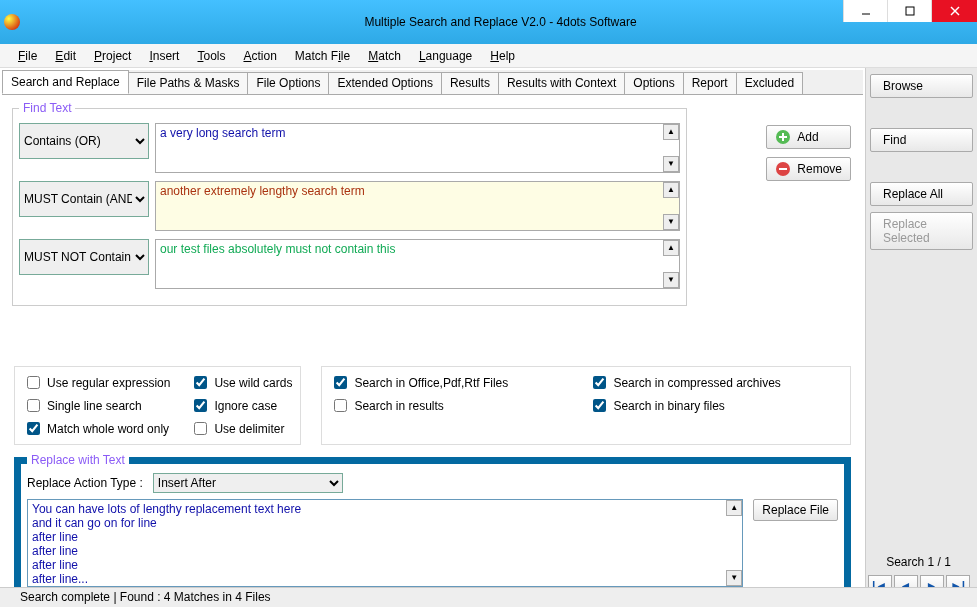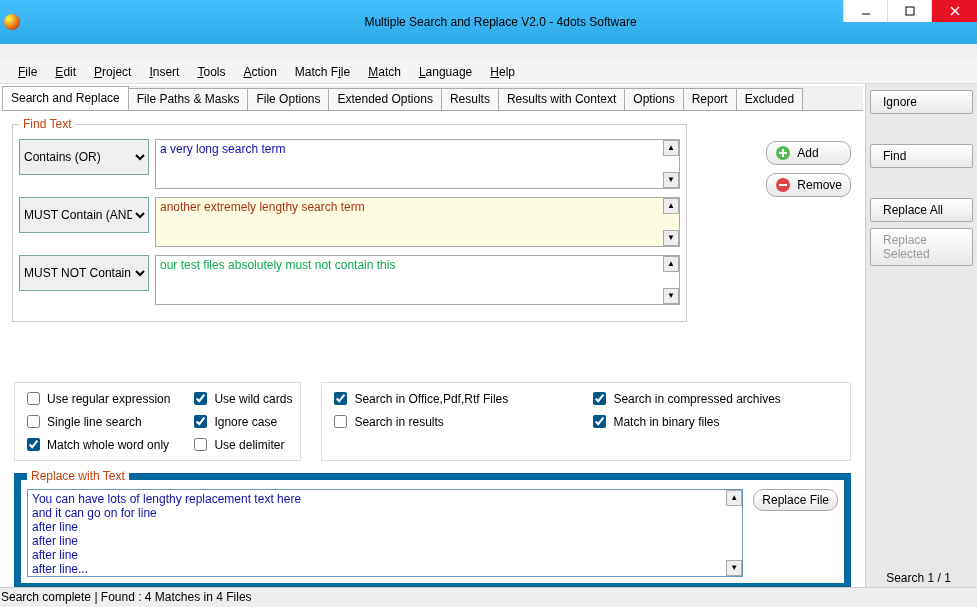--- a/index.html
+++ b/index.html
@@ -8,52 +8,52 @@
 
 .titlebar { height: 44px; background: linear-gradient(#44c0ff, #2ea9e6); display: flex; align-items: center; padding: 0 4px; color: #000; position: relative; }
 .titlebar .app-icon { width: 16px; height: 16px; background: radial-gradient(circle at 30% 30%, #ff4, #c00); border-radius: 50%; margin-right: 8px; }
 .titlebar .title { flex: 1; text-align: center; font-size: 12px; }
 .win-btns { display: flex; position: absolute; right: 0; top: 0; height: 22px; }
 .win-btn { width: 44px; display: flex; align-items: center; justify-content: center; background: #fff; border-left: 1px solid #ddd; }
 .win-btn.close { background: #e81123; color: #fff; width: 46px; }
 .win-btn svg { width: 10px; height: 10px; }
 
 
-.menubar { height: 24px; background: #f5f5f5; display: flex; align-items: center; padding: 0 10px; gap: 2px; border-bottom: 1px solid #ddd; margin-top: 16px; }
+.menubar { height: 24px; background: #f5f5f5; display: flex; align-items: center; padding: 0 10px; gap: 2px; border-bottom: 1px solid #ddd; }
 .menu-item { padding: 2px 8px; }
 .menu-item u { text-decoration: underline; }
 
 
 .app-body { display: flex; height: calc(607px - 28px - 24px - 20px); }
 .main-panel { flex: 1; background: #fff; padding: 2px 2px 4px 2px; position: relative; }
 .side-panel { width: 112px; background: #e8e8e8; padding: 6px 4px; border-left: 1px solid #ccc; display: flex; flex-direction: column; gap: 30px; }
 
 
 .tabs { display: flex; background: #f0f0f0; border-bottom: 1px solid #aaa; }
 .tab { padding: 3px 8px; border: 1px solid #aaa; border-bottom: none; background: #f7f7f7; margin-right: -1px; margin-top: 2px; }
 .tab.active { background: #fff; border-bottom: 1px solid #fff; position: relative; z-index: 1; margin-top: 0; padding-top: 4px; padding-bottom: 4px; }
 
 .tab-content { padding: 6px; border: none; height: calc(100% - 24px); position: relative; }
 
 
 fieldset.find-text { border: 1px solid #ccc; margin: 0 170px 4px 4px; padding: 8px 6px; position: relative; }
-fieldset legend { padding: 0 4px; color: #c2410c; }
+fieldset legend { padding: 0 4px; color: #8b5cf6; }
 .find-row { display: flex; gap: 6px; margin-bottom: 8px; }
 .find-row select { width: 130px; height: 36px; border: 1px solid #7a9; }
 .find-row .ta-wrap { flex: 1; position: relative; border: 1px solid #aaa; }
 .find-row textarea { width: 100%; height: 48px; resize: none; border: none; padding: 2px 4px; color: #1a5; outline: none; display: block; }
 .find-row:nth-child(2) textarea { color: #11a; }
 .find-row:nth-child(3) textarea { background: #fefde4; color: #a31; }
 .scroll-btn { position: absolute; right: 0; width: 16px; height: 16px; background: #eee; border: 1px solid #aaa; text-align: center; font-size: 8px; line-height: 14px; }
 .scroll-btn.top { top: 0; }
 .scroll-btn.bot { bottom: 0; }
 
 
 .addrem { position: absolute; right: 12px; top: 30px; display: flex; flex-direction: column; gap: 8px; }
-.btn { display: flex; align-items: center; gap: 6px; border: 1px solid #aaa; background: linear-gradient(#fff,#e8e8e8); padding: 3px 8px; border-radius: 10px; min-width: 78px; }
+.btn { display: flex; align-items: center; gap: 6px; border: 1px solid #aaa; background: linear-gradient(#fff,#e8e8e8); padding: 3px 8px; border-radius: 2px; min-width: 78px; }
 .btn .ico { width: 16px; height: 16px; display: inline-flex; align-items: center; justify-content: center; }
 
 
 .options-block { display: flex; margin: 60px 6px 8px 6px; gap: 20px; }
 .opt-col { display: grid; grid-template-columns: auto auto; column-gap: 20px; row-gap: 4px; }
 .opt-group-left { flex: 0 0 auto; border: 1px solid #ddd; padding: 6px 8px; }
 .opt-group-right { flex: 1; border: 1px solid #ddd; padding: 6px 8px; }
 .chk { display: flex; align-items: center; gap: 4px; white-space: nowrap; }
 .chk input { width: 13px; height: 13px; accent-color: #058; }
 
@@ -68,21 +68,21 @@
 
 .side-btn { display: flex; align-items: center; gap: 6px; border: 1px solid #aaa; background: linear-gradient(#fff,#e8e8e8); padding: 4px 6px; border-radius: 2px; }
 .side-bottom { margin-top: auto; margin-left: -6px; }
 .nav-btns { display: flex; gap: 2px; margin-top: 6px; justify-content: center; }
 .nav-btn { width: 24px; height: 22px; border: 1px solid #aaa; background: linear-gradient(#fff,#e8e8e8); display: flex; align-items: center; justify-content: center; color: #15a; font-weight: bold; }
 .side-panel .disabled { color: #999; }
 .side-btn.disabled .ico svg circle { stroke:#aaa; }
 .side-btn.disabled .ico svg path { stroke:#aaa; }
 
 
-.statusbar { height: 20px; background: #eee; border-top: 1px solid #ccc; padding: 2px 1px; font-size: 12px; position:absolute; bottom:0; left:0; right:0; }
+.statusbar { height: 20px; background: #eee; border-top: 1px solid #ccc; padding: 2px 20px; font-size: 12px; position:absolute; bottom:0; left:0; right:0; }
 
 
 svg { display: block; }
 </style>
 </head>
 <body>
 
 <div class="titlebar">
   <span class="app-icon"></span>
   <span class="title">Multiple Search and Replace V2.0 - 4dots Software</span>
@@ -221,28 +221,32 @@
             <label class="chk">
                 <input type="checkbox" checked="" style="">
                 <span>Search in compressed archives</span>
               </label>
             <label class="chk">
                 <input type="checkbox" style="">
                 <span>Search in results</span>
               </label>
             <label class="chk">
                 <input type="checkbox" checked="" style="">
-                <span>Match in binary files</span>
+                <span>Search in binary files</span>
               </label>
           </div>
         </div>
       </div>
 
       <fieldset class="replace">
         <legend>Replace with Text</legend>
+        <div class="rep-top">
+          <span>Replace Action Type :</span>
+          <select><option>Insert After</option></select>
+        </div>
         <div class="rep-body">
           <div class="ta-wrap">
             <textarea style="">You can have lots of lengthy replacement text here
 and it can go on for line
 after line
 after line
 after line
 after line...</textarea>
             <div class="scroll-btn top">▲</div>
             <div class="scroll-btn bot">▼</div>
@@ -256,21 +260,21 @@
   </div>
 
   <div class="side-panel">
     <div>
       <div class="side-btn">
         <span class="ico">
             <svg viewBox="0 0 16 16">
               <rect x="3" y="2" width="10" height="12" fill="#fff" stroke="#88a"></rect>
             </svg>
           </span>
-        <span>Ignore</span>
+        <span>Browse</span>
       </div>
     </div>
     <div>
       <div class="side-btn">
         <span class="ico">
             <svg viewBox="0 0 16 16">
               <circle cx="6" cy="6" r="4" fill="none" stroke="#26b"></circle>
               <line x1="9" y1="9" x2="14" y2="14" stroke="#a63" stroke-width="2"></line>
             </svg>
           </span>

